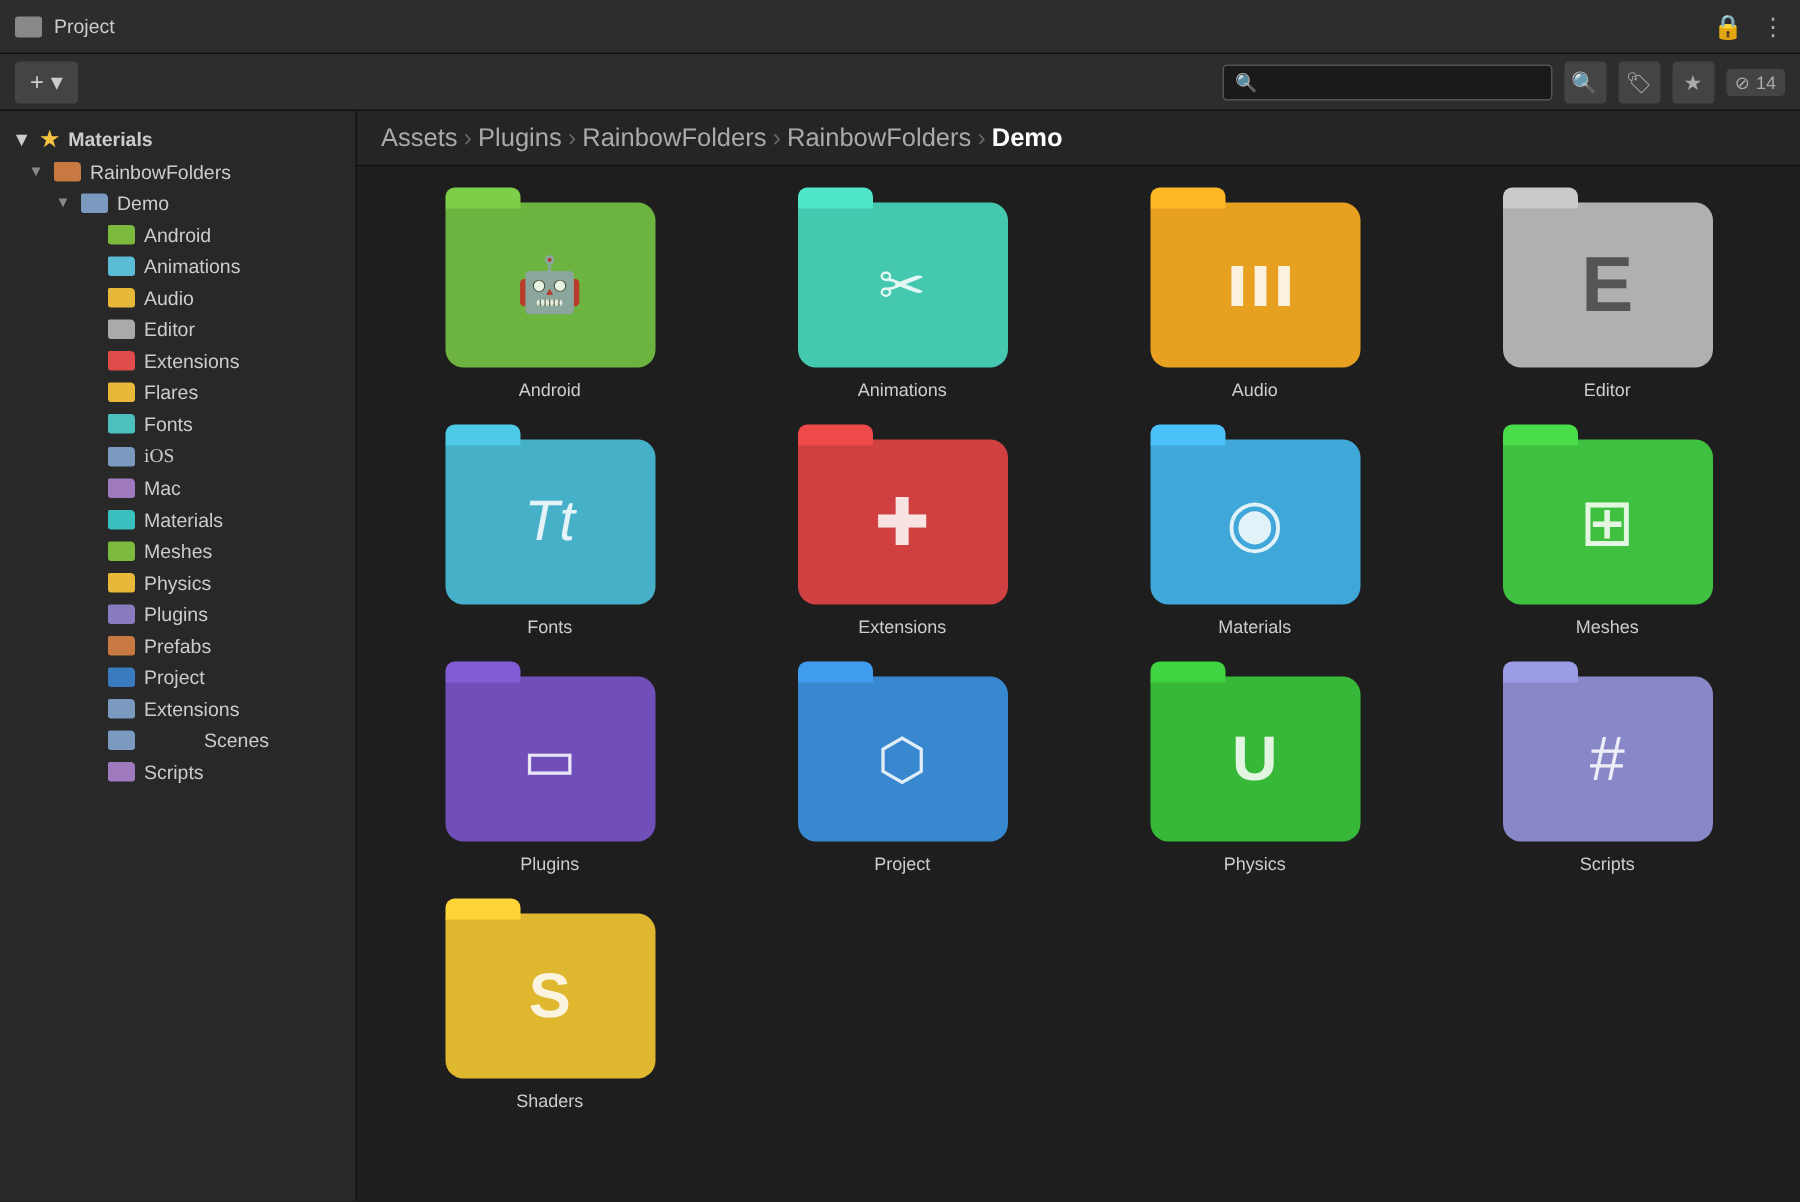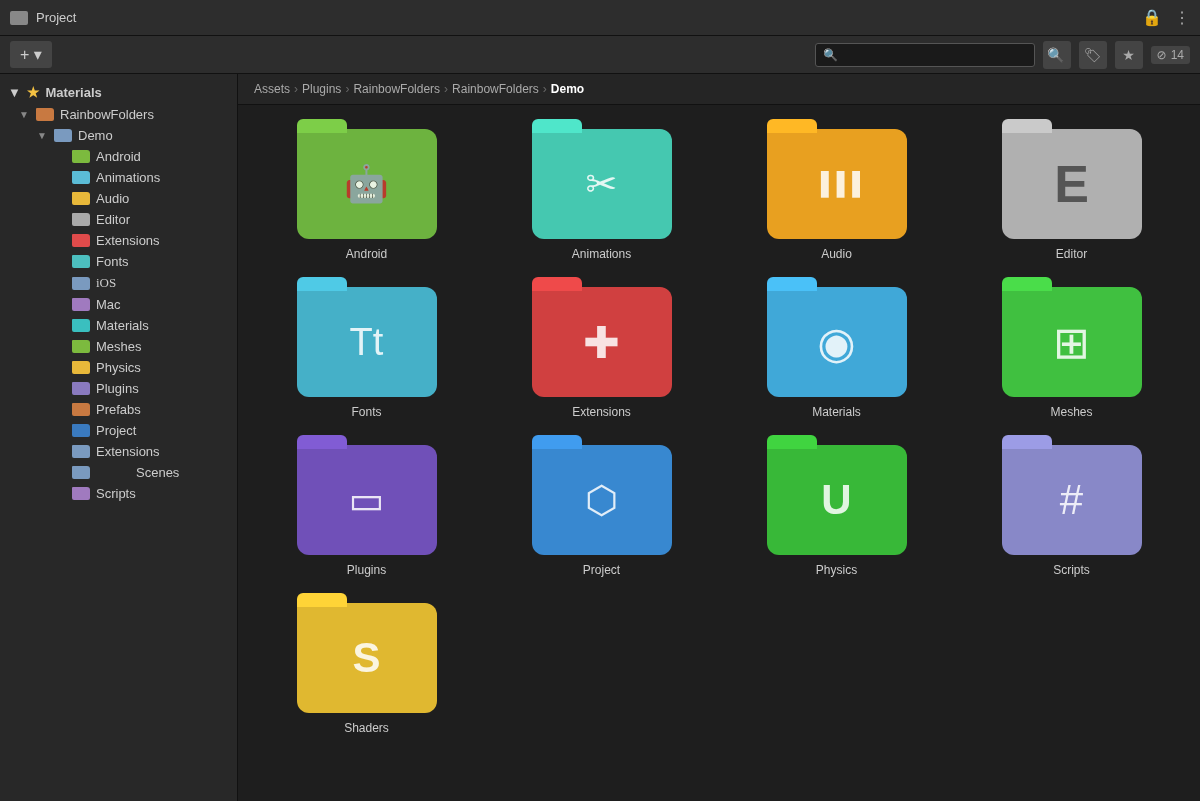--- a/index.html
+++ b/index.html
@@ -132,21 +132,21 @@
     }
     .content-area::-webkit-scrollbar { width: 6px; }
     .content-area::-webkit-scrollbar-thumb { background: #444; border-radius: 3px; }
 
     
     .breadcrumb {
       padding: 8px 16px;
       background: #252525;
       border-bottom: 1px solid #111;
       color: #aaa;
-      font-size: 12px;
+      font-size: 17px;
       display: flex; align-items: center; gap: 4px;
     }
     .breadcrumb span { cursor: pointer; }
     .breadcrumb .sep { color: #666; }
     .breadcrumb .current { color: #fff; font-weight: bold; }
 
     
     .folder-grid {
       display: grid;
       grid-template-columns: repeat(4, 1fr);
@@ -281,20 +281,25 @@
           <span style="width: 18px; height: 13px; border-radius: 1px 3px 2px 2px; background: rgb(170, 170, 170); position: relative; display: inline-block; flex-shrink: 0;"></span>
           <span style="color: rgb(204, 204, 204);">Editor</span>
         </div>
         <div class="sidebar-item" style="padding-left: 54px;">
           <span class="arrow"></span>
           <span style="width: 18px; height: 13px; border-radius: 1px 3px 2px 2px; background: rgb(224, 75, 75); position: relative; display: inline-block; flex-shrink: 0;"></span>
           <span style="color: rgb(204, 204, 204);">Extensions</span>
         </div>
         <div class="sidebar-item" style="padding-left: 54px;">
           <span class="arrow"></span>
+          <span style="width: 18px; height: 13px; border-radius: 1px 3px 2px 2px; background: rgb(232, 184, 58); position: relative; display: inline-block; flex-shrink: 0;"></span>
+          <span style="color: rgb(204, 204, 204);">Flares</span>
+        </div>
+        <div class="sidebar-item" style="padding-left: 54px;">
+          <span class="arrow"></span>
           <span style="width: 18px; height: 13px; border-radius: 1px 3px 2px 2px; background: rgb(76, 191, 191); position: relative; display: inline-block; flex-shrink: 0;"></span>
           <span style="color: rgb(204, 204, 204);">Fonts</span>
         </div>
         <div class="sidebar-item" style="padding-left: 54px; font-family: Liberation Serif, serif;">
           <span class="arrow"></span>
           <span style="width: 18px; height: 13px; border-radius: 1px 3px 2px 2px; background: rgb(122, 154, 191); position: relative; display: inline-block; flex-shrink: 0;"></span>
           <span style="color: rgb(204, 204, 204);">iOS</span>
         </div>
         <div class="sidebar-item" style="padding-left: 54px;">
           <span class="arrow"></span>
@@ -385,21 +390,21 @@
             <div class="folder-label">Audio</div>
           </div>
           <div class="folder-item">
             <div class="folder-shape" style="background: rgb(176, 176, 176);">
               <span class="folder-icon-large" style="font-size: 52px; font-weight: bold; color: rgb(85, 85, 85);">E</span>
             </div>
             <div class="folder-label">Editor</div>
           </div>
           <div class="folder-item">
             <div class="folder-shape" style="background: rgb(69, 176, 200);">
-              <span class="folder-icon-large" style="font-size: 38px; color: rgba(255, 255, 255, 0.85);">Tt</span>
+              <span class="folder-icon-large" style="font-size: 38px; color: rgba(255, 255, 255, 0.85); font-style: italic;">Tt</span>
             </div>
             <div class="folder-label">Fonts</div>
           </div>
           <div class="folder-item">
             <div class="folder-shape" style="background: rgb(208, 64, 64);">
               <span class="folder-icon-large" style="font-size: 44px; color: rgba(255, 255, 255, 0.85);">✚</span>
             </div>
             <div class="folder-label">Extensions</div>
           </div>
           <div class="folder-item">

